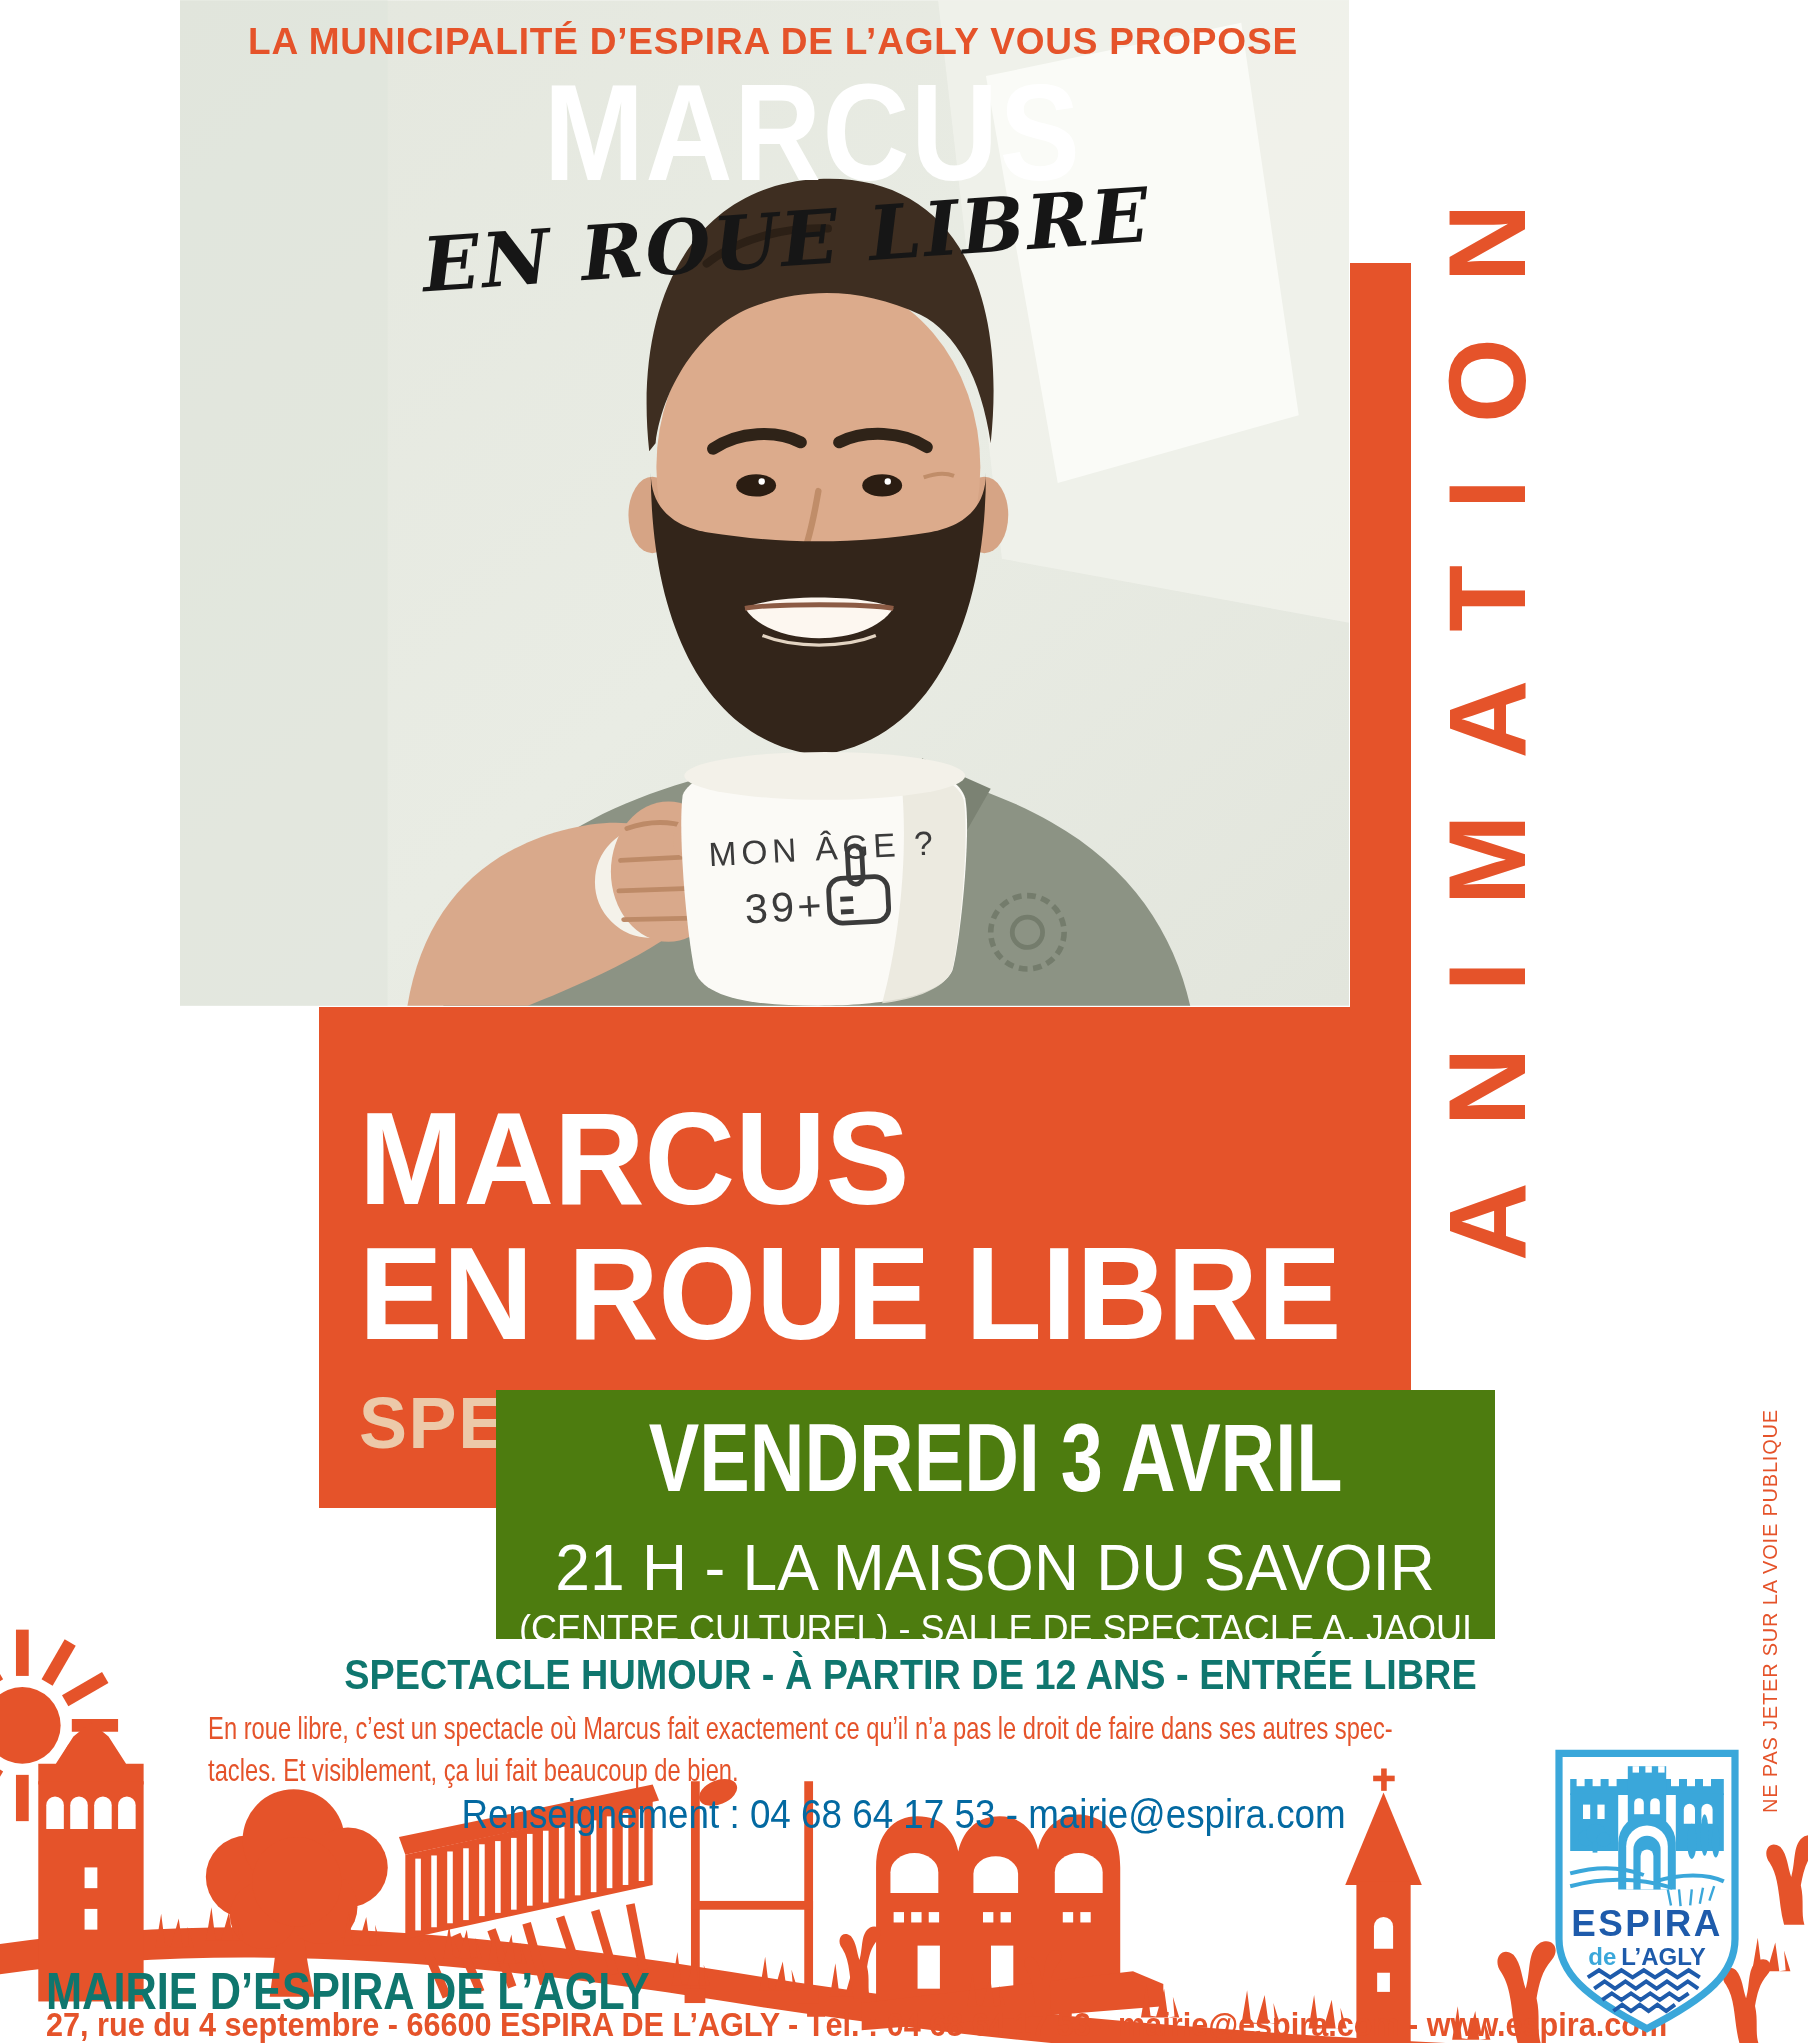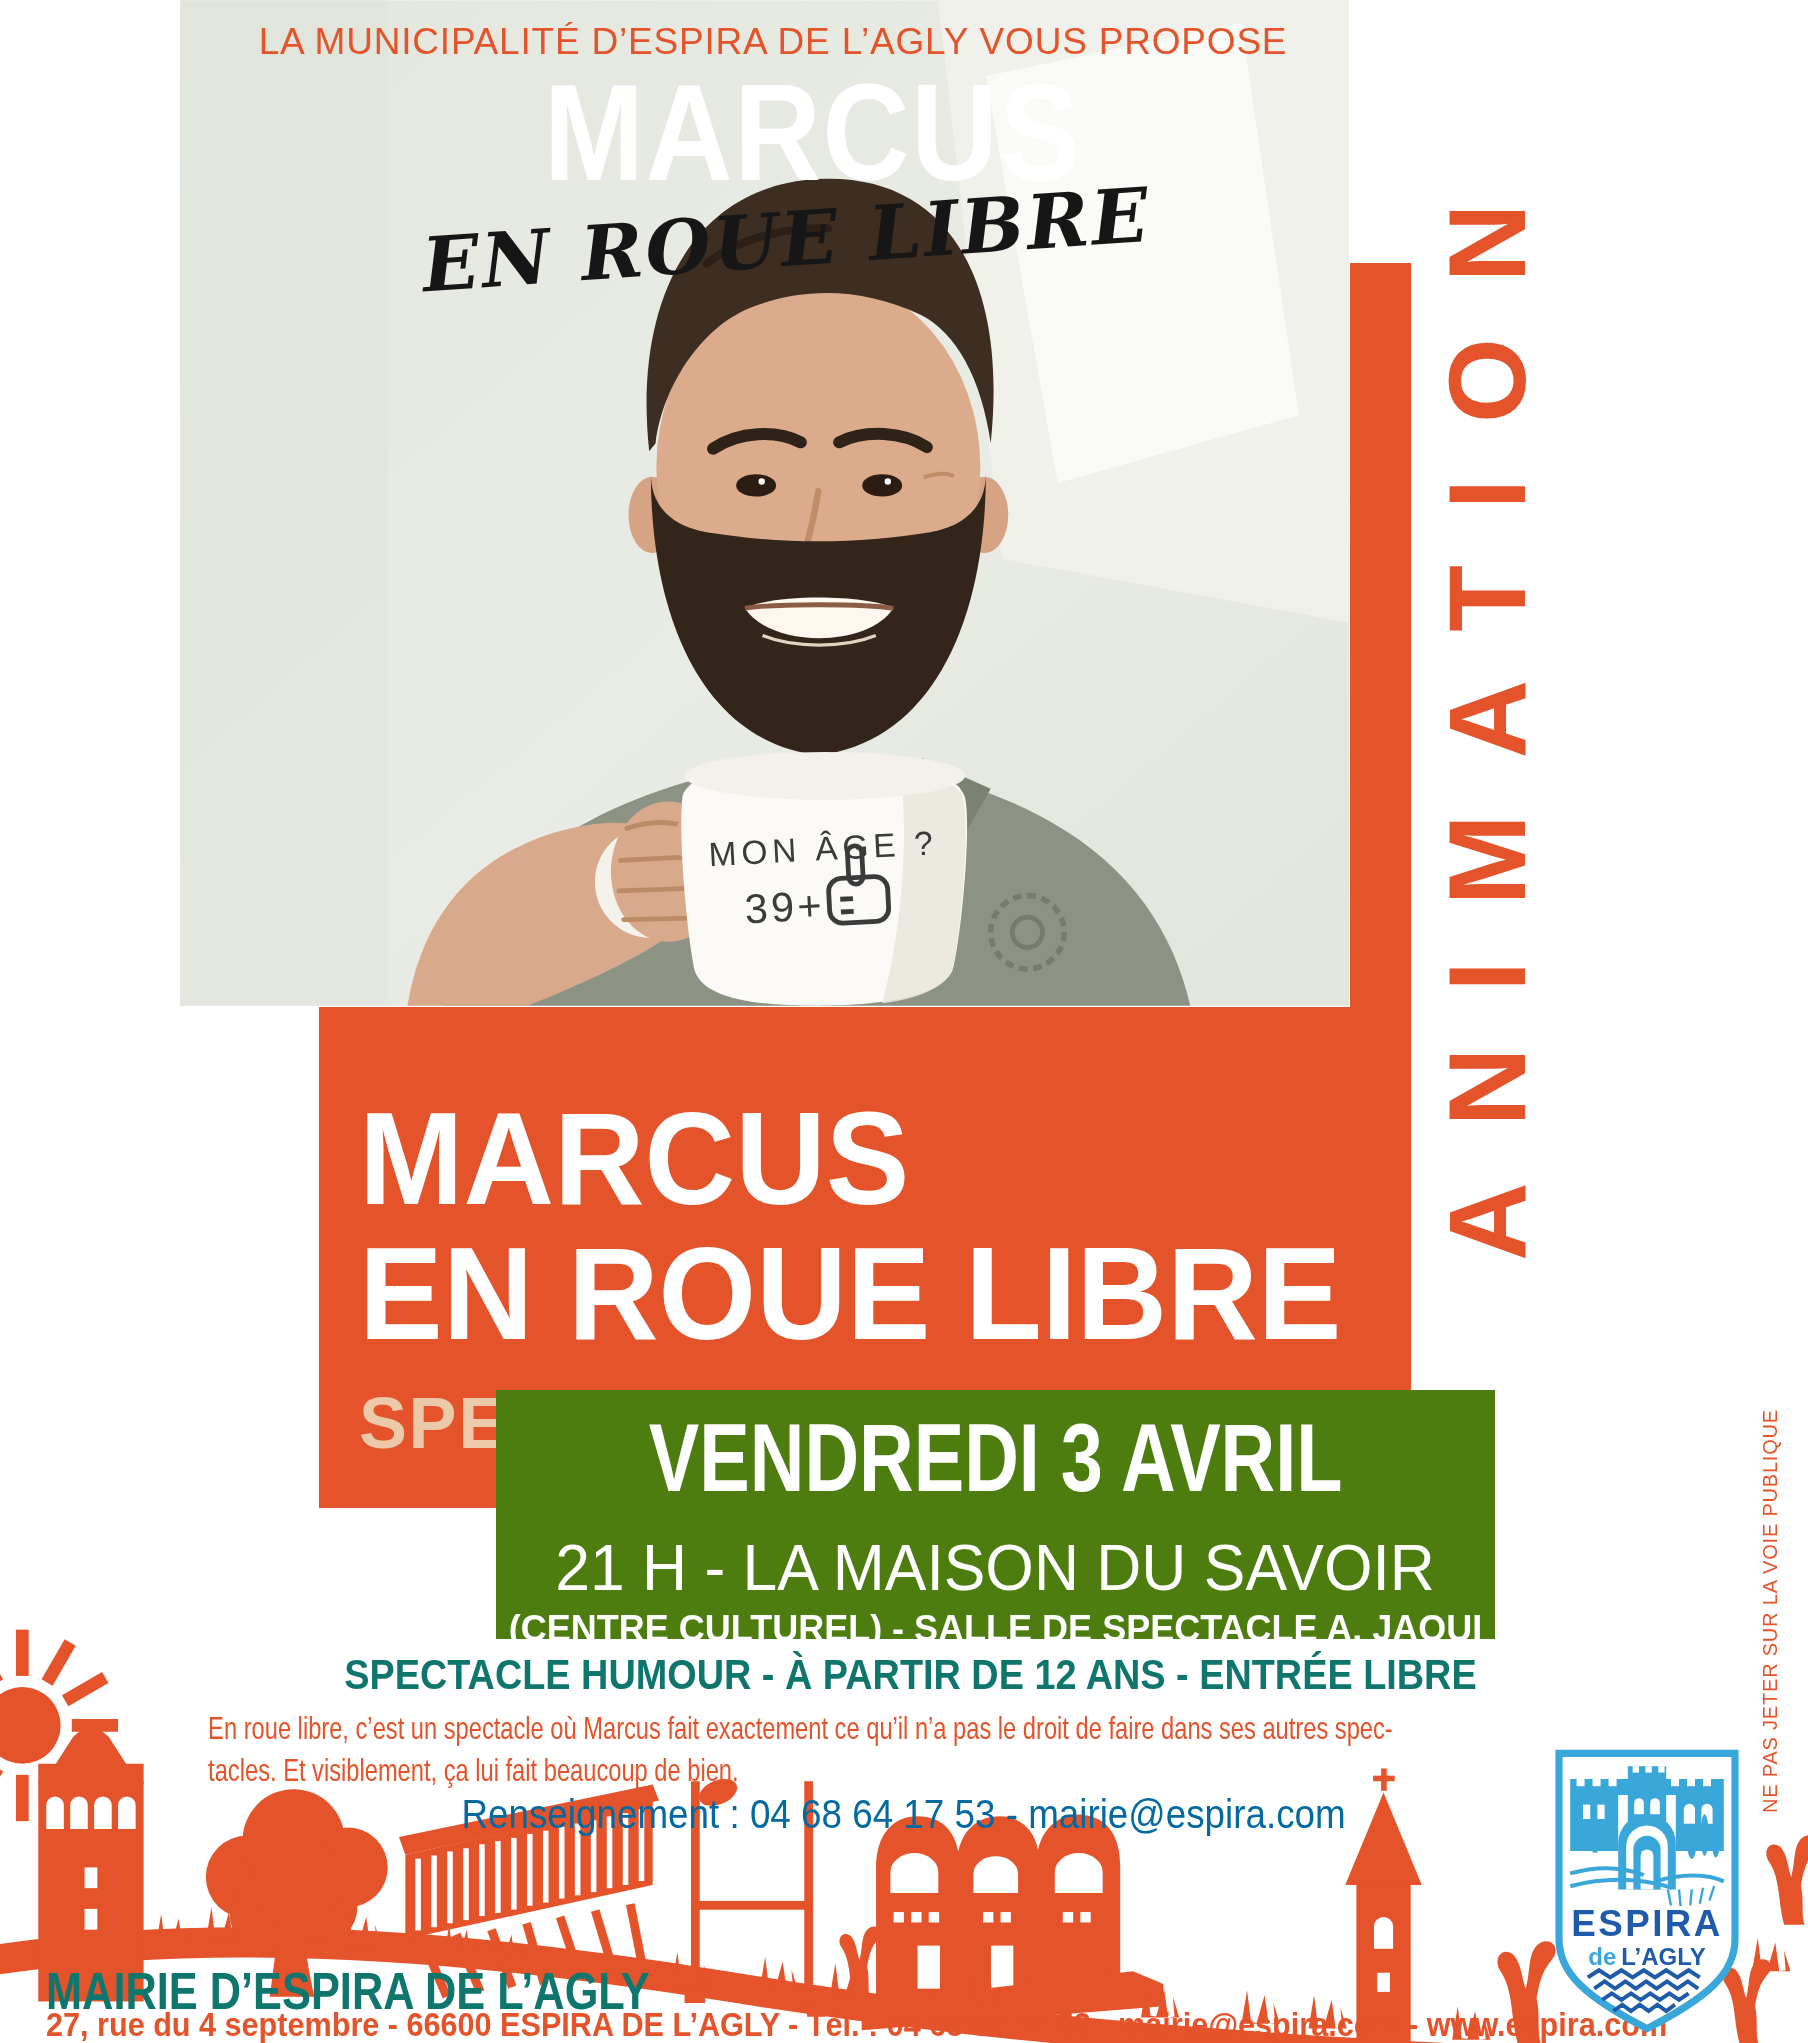--- a/index.html
+++ b/index.html
@@ -6,21 +6,21 @@
   body{
     width:1808px;height:2043px;position:relative;overflow:hidden;
     background:#ffffff;font-family:"Liberation Sans",sans-serif;
     -webkit-font-smoothing:antialiased;
   }
   .abs{position:absolute;}
   
   .photo{left:180px;top:0;width:1169px;height:1006px;overflow:hidden;}
   .muni-line{
     left:17px;right:0;top:21px;text-align:center;color:#e5532a;
-    font-size:37px;font-weight:400;letter-spacing:0.8px;white-space:nowrap;
+    font-size:37px;font-weight:700;letter-spacing:0.8px;white-space:nowrap;
   }
   .title-marcus{
     left:96px;width:1073px;top:64px;text-align:center;color:#ffffff;
     font-size:137px;font-weight:900;letter-spacing:1.6px;line-height:1;
   }
   .title-marcus>span{display:inline-block;transform:scaleX(.88);transform-origin:center;}
   .title-script{
     left:48px;width:1117px;top:196px;text-align:center;color:#161616;
     font-family:"DejaVu Serif",serif;font-style:italic;font-weight:700;
     font-size:75px;letter-spacing:2.4px;transform:rotate(-4deg);
@@ -45,21 +45,21 @@
   .ob-genre{
     margin:21px 0 0 40px;font-size:72px;font-weight:800;color:#ecc9a9;
     letter-spacing:1.6px;white-space:nowrap;
   }
   
   .beige-block{left:496px;top:1390px;width:999px;height:249px;background:#4d7c0f;color:#ffffff;text-align:center;}
   .db-date{margin-top:19px;font-size:97px;font-weight:900;line-height:1;white-space:nowrap;}
   .db-date>span{display:inline-block;transform:scaleX(.78);transform-origin:center;}
   .db-venue{margin-top:29px;font-size:65px;font-weight:400;line-height:1;white-space:nowrap;}
   .db-venue>span{display:inline-block;transform:scaleX(.96);transform-origin:center;}
-  .db-detail{margin-top:11.2px;font-size:36px;font-weight:700;line-height:1;white-space:nowrap;}
+  .db-detail{margin-top:11.2px;font-size:36px;font-weight:400;line-height:1;white-space:nowrap;}
   
   .info-headline{
     left:12px;right:0;top:1650px;text-align:center;color:#0f766e;
     font-size:43px;font-weight:800;white-space:nowrap;z-index:5;
   }
   .info-headline>span{display:inline-block;transform:scaleX(.88);transform-origin:center;}
   .info-desc{
     left:0;right:0;top:1708px;color:#e5532a;
     font-size:32px;font-weight:400;line-height:1.3;z-index:5;
   }

